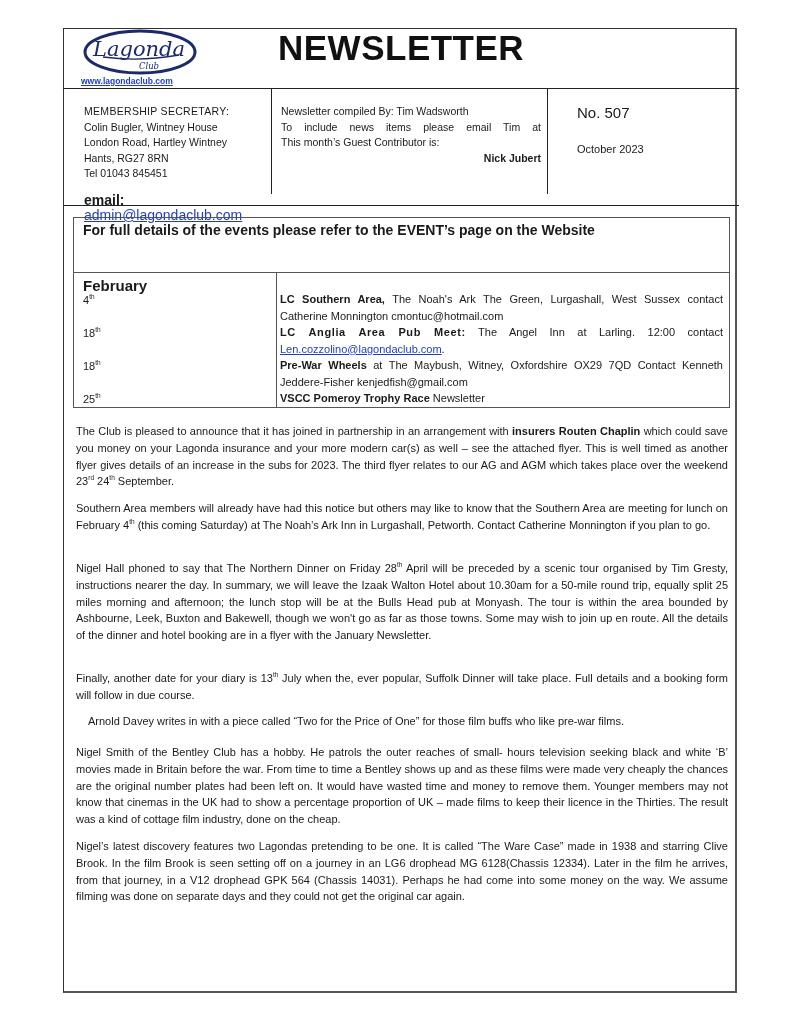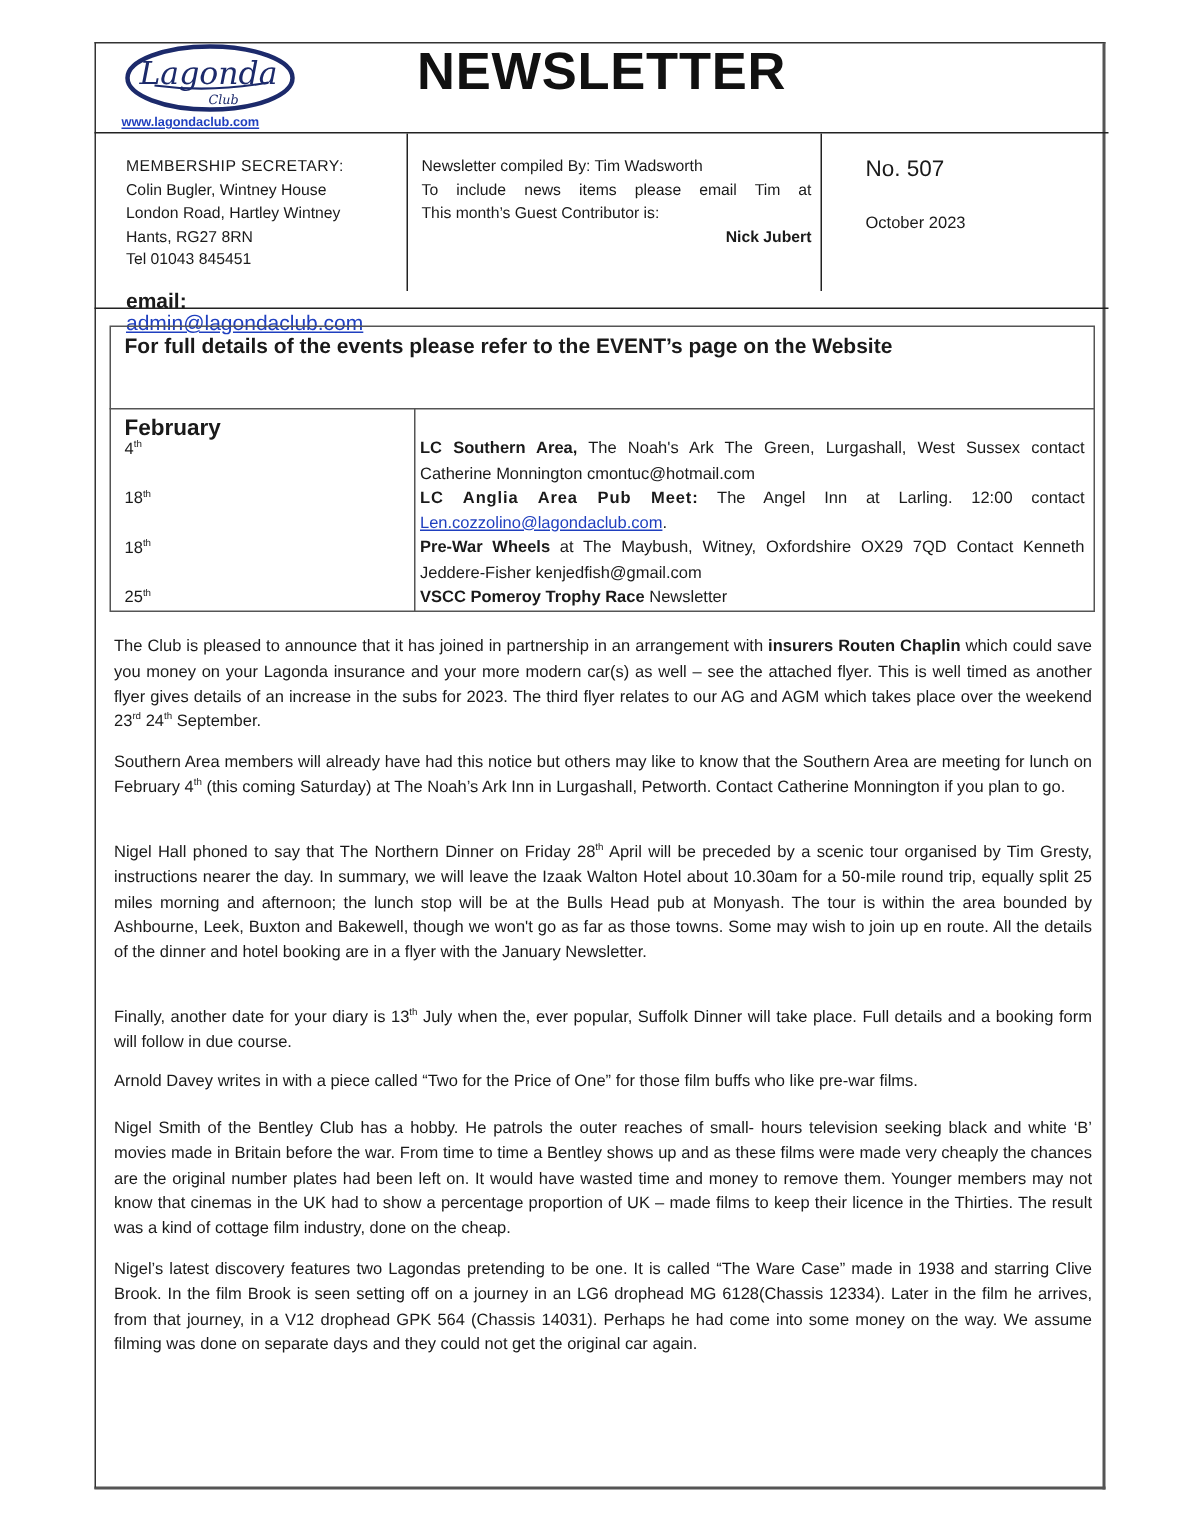--- a/index.html
+++ b/index.html
@@ -113,17 +113,17 @@
 <div class="ev-desc" style="top:390px;"><b>VSCC Pomeroy Trophy Race</b><span> Newsletter</span></div>
 
 <p class="para" style="top:423px;"><span>The Club is pleased to announce that it has joined in partnership in an arrangement with </span><b>insurers Routen Chaplin</b><span> which could save you money on your Lagonda insurance and your more modern car(s) as well – see the attached flyer. This is well timed as another flyer gives details of an increase in the subs for 2023. The third flyer relates to our AG and AGM which takes place over the weekend 23</span><sup>rd</sup><span> 24</span><sup>th</sup><span> September.</span></p>
 
 <p class="para" style="top:500px;"><span>Southern Area members will already have had this notice but others may like to know that the Southern Area are meeting for lunch on February 4</span><sup>th</sup><span> (this coming Saturday) at The Noah’s Ark Inn in Lurgashall, Petworth. Contact Catherine Monnington if you plan to go.</span></p>
 
 <p class="para" style="top:560px;"><span>Nigel Hall phoned to say that The Northern Dinner on Friday 28</span><sup>th</sup><span> April will be preceded by a scenic tour organised by Tim Gresty, instructions nearer the day. In summary, we will leave the Izaak Walton Hotel about 10.30am for a 50-mile round trip, equally split 25 miles morning and afternoon; the lunch stop will be at the Bulls Head pub at Monyash. The tour is within the area bounded by Ashbourne, Leek, Buxton and Bakewell, though we won't go as far as those towns. Some may wish to join up en route. All the details of the dinner and hotel booking are in a flyer with the January Newsletter.</span></p>
 
 <p class="para" style="top:670px;"><span>Finally, another date for your diary is 13</span><sup>th</sup><span> July when the, ever popular, Suffolk Dinner will take place. Full details and a booking form will follow in due course.</span></p>
 
-<p class="para" style="top:713px;">Arnold Davey writes in with a piece called “Two for the Price of One” for those film buffs who like pre-war films.</p>
+<p class="para" style="top:713px;margin-left:12px;">Arnold Davey writes in with a piece called “Two for the Price of One” for those film buffs who like pre-war films.</p>
 
 <p class="para" style="top:744px;">Nigel Smith of the Bentley Club has a hobby. He patrols the outer reaches of small- hours television seeking black and white ‘B’ movies made in Britain before the war. From time to time a Bentley shows up and as these films were made very cheaply the chances are the original number plates had been left on. It would have wasted time and money to remove them. Younger members may not know that cinemas in the UK had to show a percentage proportion of UK – made films to keep their licence in the Thirties. The result was a kind of cottage film industry, done on the cheap.</p>
 
 <p class="para" style="top:838px;">Nigel’s latest discovery features two Lagondas pretending to be one. It is called “The Ware Case” made in 1938 and starring Clive Brook. In the film Brook is seen setting off on a journey in an LG6 drophead MG 6128(Chassis 12334). Later in the film he arrives, from that journey, in a V12 drophead GPK 564  (Chassis 14031). Perhaps he had come into some money on the way. We assume filming was done on separate days and they could not get the original car again.</p>
 
 </body></html>

